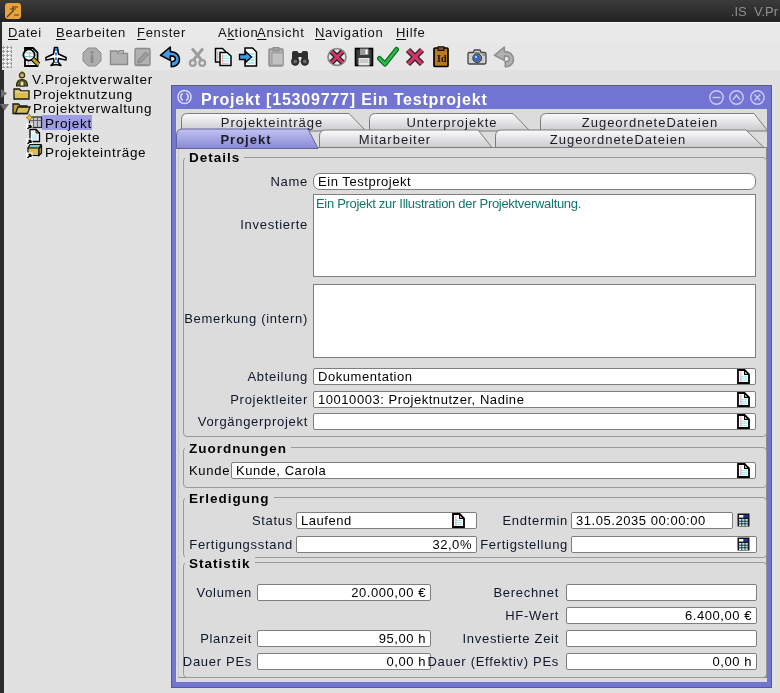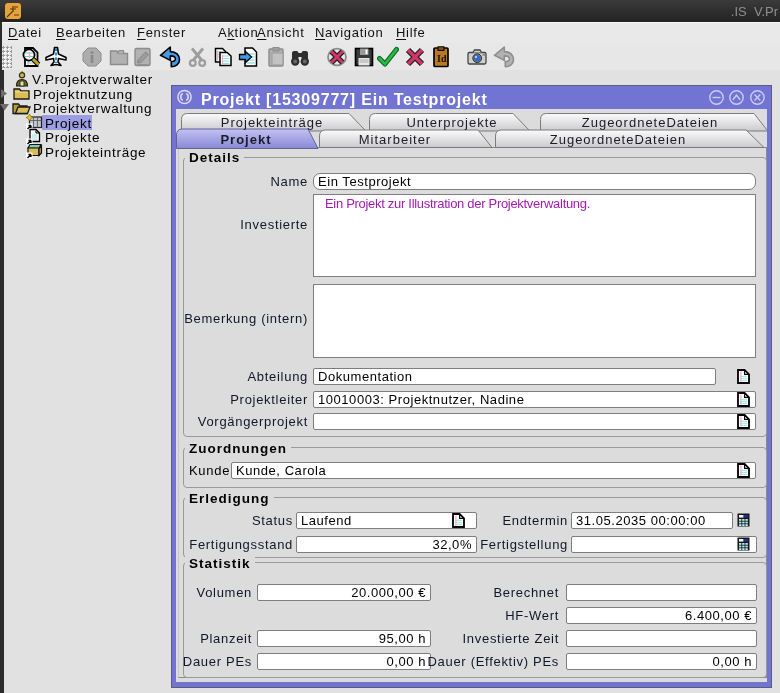--- a/index.html
+++ b/index.html
@@ -33,21 +33,21 @@
   border-left:1px solid #c9c9c9;border-right:1px solid #8a8a8a;border-bottom:1px solid #8a8a8a;border-top:1px solid #8a8a8a;box-sizing:border-box;}
 
 .grp{position:absolute;border:1px solid #9a9a9a;border-radius:4px;}
 .gtitle{position:absolute;font-size:13.5px;font-weight:bold;color:#000;background:#dcdcdc;padding:0 4px;letter-spacing:1.0px;}
 .lbl{position:absolute;font-size:13px;color:#0f172a;height:17px;line-height:17px;text-align:right;letter-spacing:0.7px;}
 .lbll{position:absolute;font-size:13px;color:#000;height:17px;line-height:17px;letter-spacing:0.7px;}
 .inp{position:absolute;height:17px;background:#fff;border:1px solid #7e7e7e;border-radius:2px;
   box-sizing:border-box;font-size:13px;line-height:15px;padding:0 4px;color:#000;letter-spacing:0.55px;}
 .inp.r{text-align:right;}
 .ta{position:absolute;background:#fff;border:1px solid #7e7e7e;box-sizing:border-box;
-  font-size:13px;padding:1px 11px;color:#a21caf;letter-spacing:-0.3px;}
+  font-size:13px;padding:1px 2px;color:#0f766e;letter-spacing:-0.3px;}
 .fico{position:absolute;width:13px;height:15px;}
 </style></head>
 <body>
 
 <div class="abs" id="titlebar"></div>
 <div class="abs" id="appicon"></div>
 <svg class="abs" style="left:5px;top:3px;" width="16" height="16" viewBox="0 0 16 16">
   <path d="M2 14 L8 8 M8 3 V9 M5 6 H11 M9 4 H13 M9 12 H14" stroke="#5a3a10" stroke-width="1.2" fill="none"></path>
 </svg>
 <div class="abs" id="titletext">.IS&nbsp;&nbsp;V.Pr</div>
@@ -135,21 +135,21 @@
 <div class="grp" style="left:183px;top:562px;width:582px;height:114px;"></div>
 <div class="gtitle" style="left:185px;top:556px;">Statistik</div>
 
 <div class="lbl" style="left:188px;top:173px;width:120px;">Name</div>
 <div class="inp" style="left:313px;top:173px;width:443px;border-radius:7px;">Ein Testprojekt</div>
 <div class="lbl" style="left:188px;top:216px;width:120px;">Investierte</div>
 <div class="ta" style="left:313px;top:194px;width:443px;height:83px;">Ein Projekt zur Illustration der Projektverwaltung.</div>
 <div class="lbl" style="left:168px;top:302px;width:140px;margin-top:8px;">Bemerkung (intern)</div>
 <div class="ta" style="left:313px;top:284px;width:443px;height:74px;"></div>
 <div class="lbl" style="left:188px;top:368px;width:120px;">Abteilung</div>
-<div class="inp" style="left:313px;top:368px;width:403px;">Dokumentation</div>
+<div class="inp" style="left:313px;top:368px;width:443px;">Dokumentation</div>
 <div class="lbl" style="left:188px;top:391px;width:120px;">Projektleiter</div>
 <div class="inp" style="left:313px;top:391px;width:443px;">10010003: Projektnutzer, Nadine</div>
 <div class="lbl" style="left:168px;top:413px;width:140px;">Vorgängerprojekt</div>
 <div class="inp" style="left:313px;top:413px;width:443px;"></div>
 
 <div class="lbll" style="left:189px;top:462px;">Kunde</div>
 <div class="inp" style="left:231px;top:462px;width:525px;">Kunde, Carola</div>
 
 <div class="lbl" style="left:193px;top:512px;width:100px;">Status</div>
 <div class="inp" style="left:296px;top:512px;width:181px;">Laufend</div>

